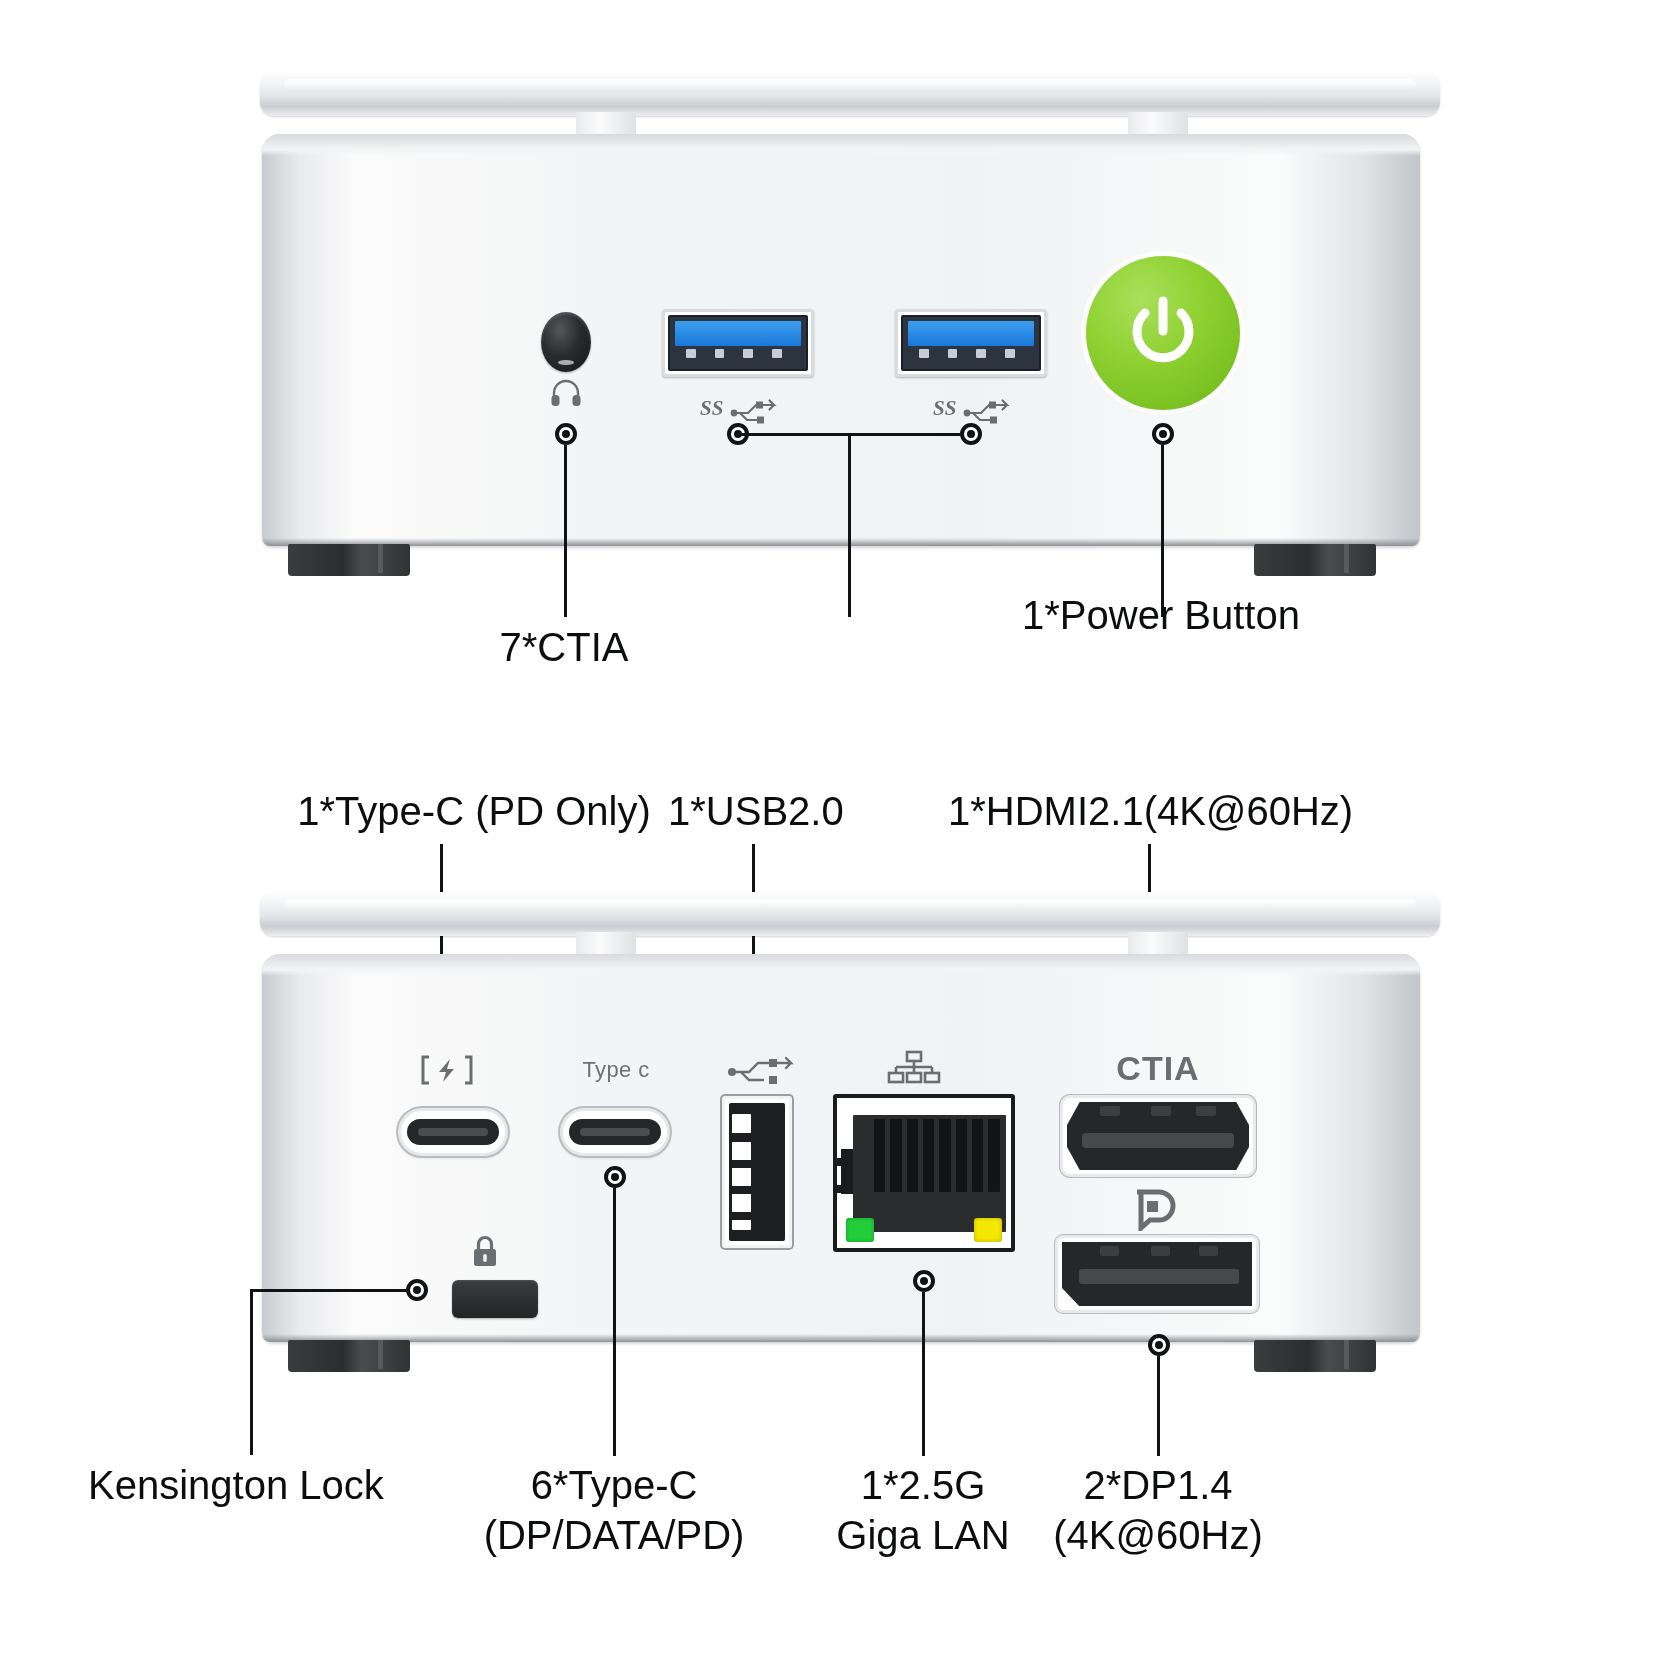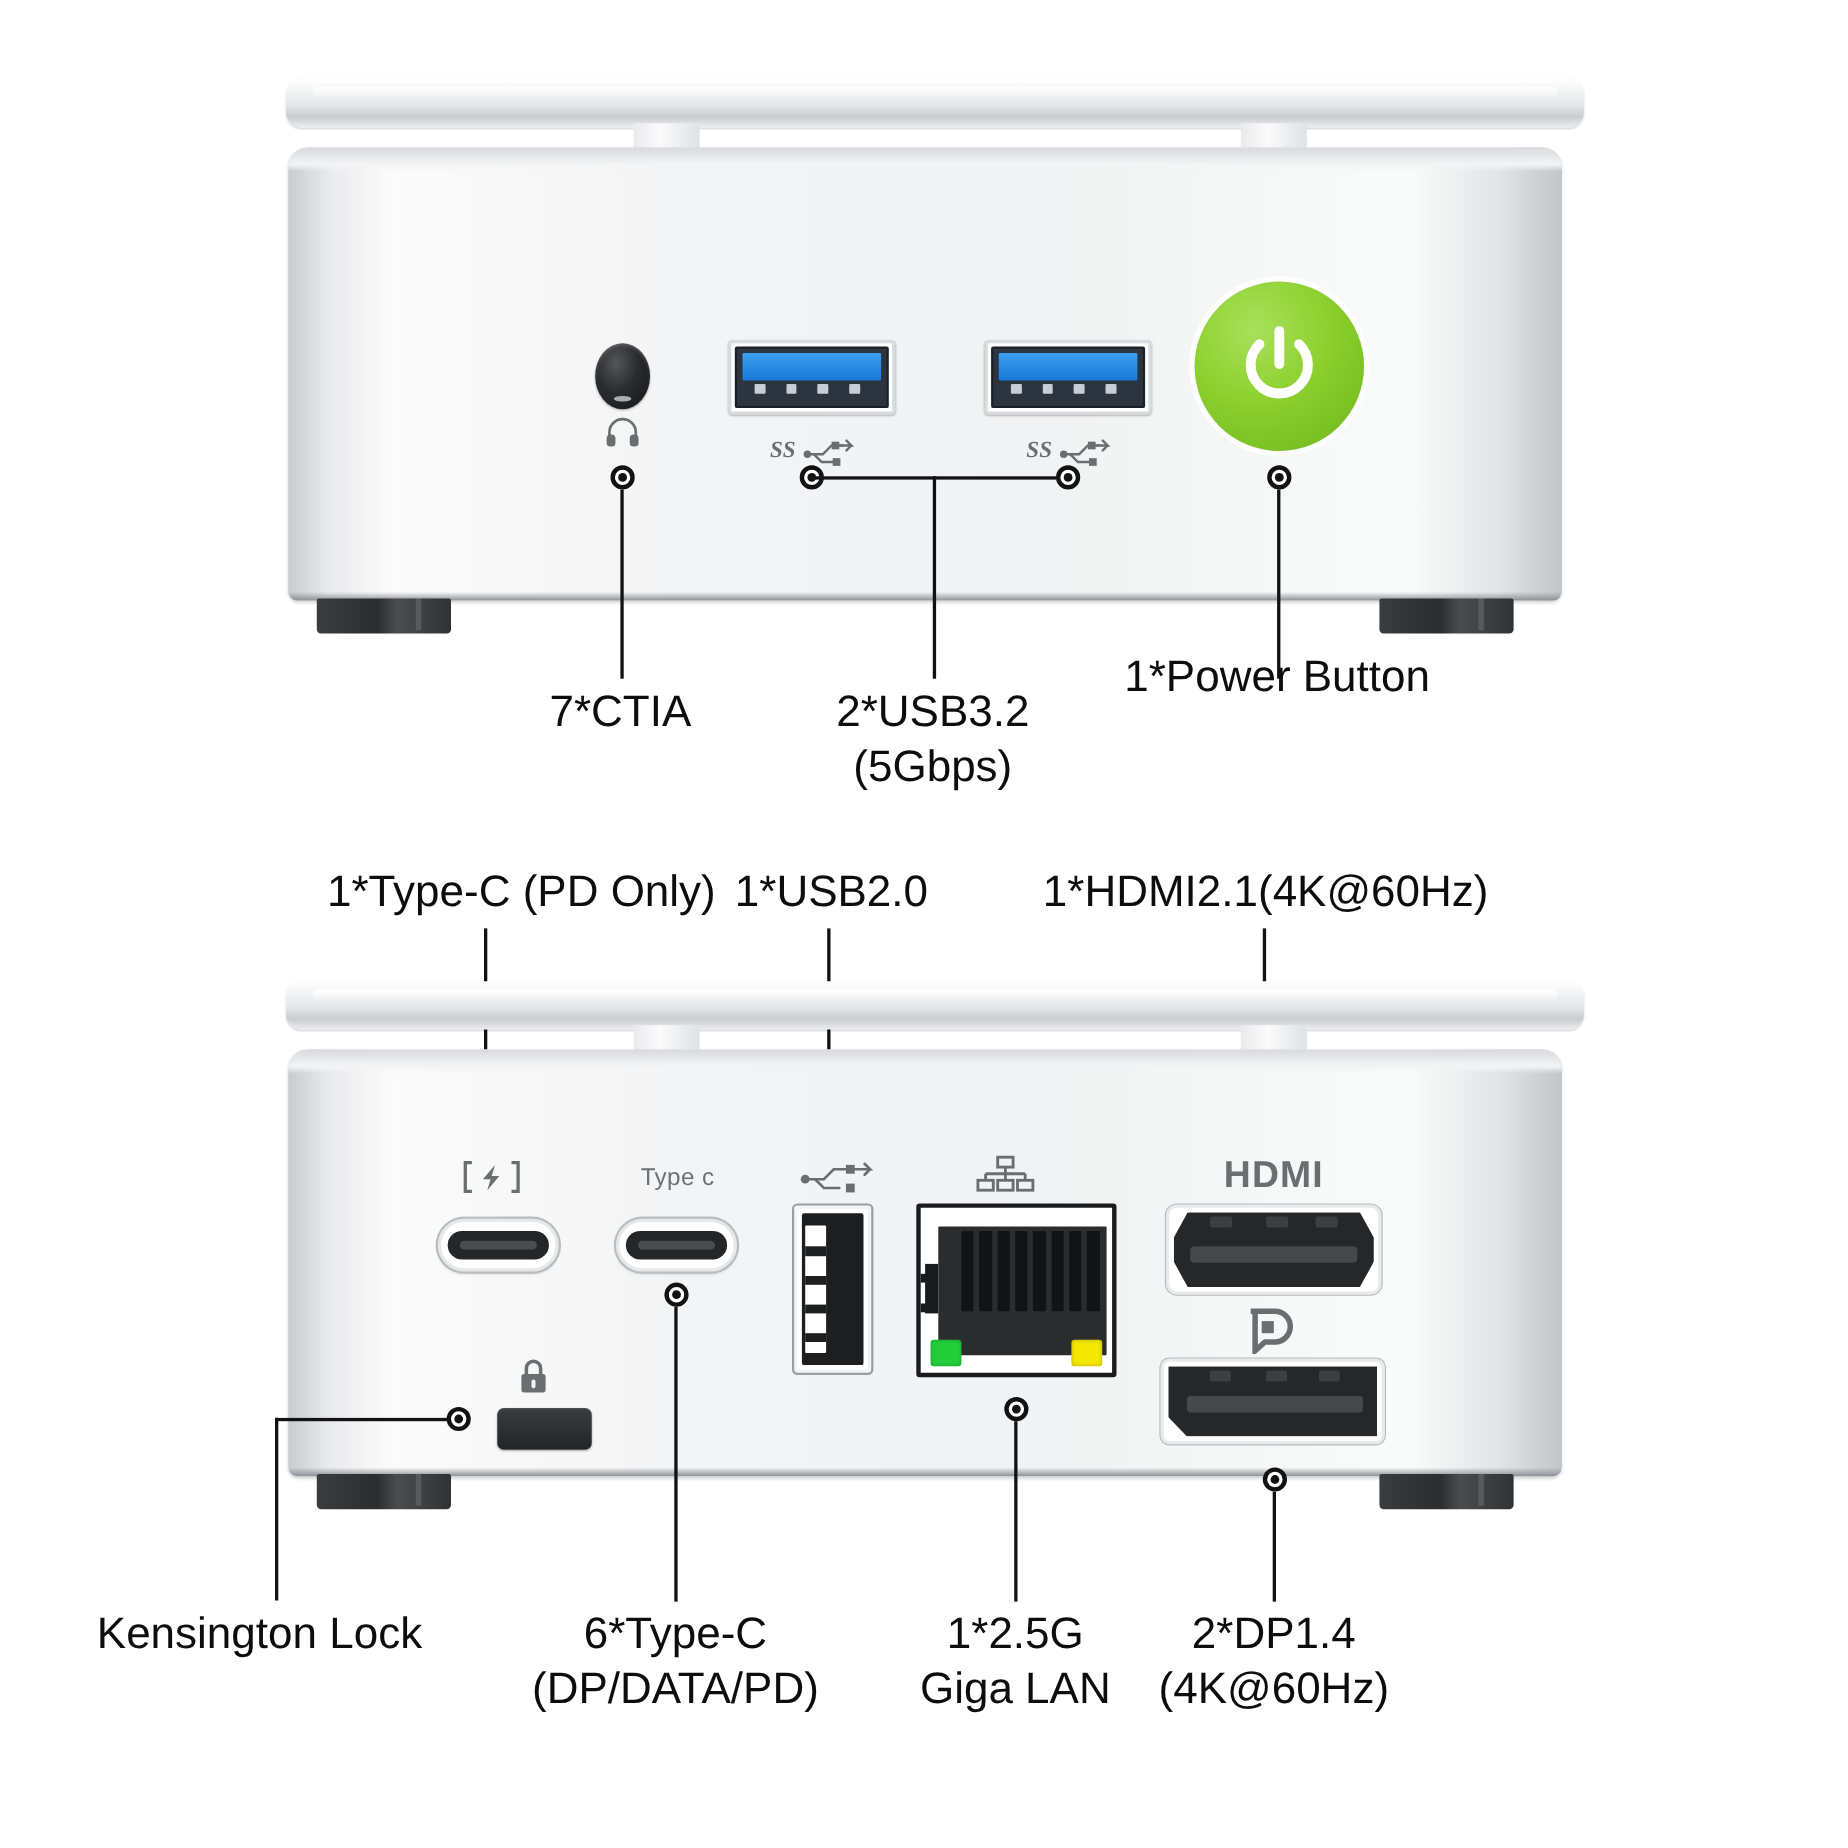--- a/index.html
+++ b/index.html
@@ -347,22 +347,20 @@
     </div>
 
     <div class="cdot" style="left:555px;top:423px;"></div>
     <div class="cline v" style="left:564px;top:445px;height:172px;"></div>
     <div class="clabel" style="left:404px;top:622px;width:320px;">7*CTIA</div>
 
     <div class="cdot" style="left:727px;top:423px;"></div>
     <div class="cdot" style="left:960px;top:423px;"></div>
     <div class="cline h" style="left:738px;top:433px;width:222px;"></div>
     <div class="cline v" style="left:848px;top:433px;height:184px;"></div>
-    <div class="clabel" style="left:688px;top:622px;width:320px;">2*USB3.2
-(5Gbps)</div>
 
     <div class="cdot" style="left:1152px;top:423px;"></div>
     <div class="cline v" style="left:1161px;top:445px;height:172px;"></div>
     <div class="clabel" style="left:1001px;top:590px;width:320px;">1*Power Button</div>
   </div>
 
   <div class="unit" style="left:0;top:760px;width:1680px;height:920px;">
 
     <div class="clabel left" style="left:264px;top:26px;width:420px;text-align:center;">1*Type-C (PD Only)</div>
     <div class="clabel left" style="left:668px;top:26px;width:260px;text-align:left;">1*USB2.0</div>
@@ -411,21 +409,21 @@
     <div class="glyph" style="left:874px;top:288px;width:80px;height:40px;">
       <svg width="54" height="36" viewBox="0 0 54 36" fill="none" stroke="#6b6e71" stroke-width="2.6">
         <rect x="20" y="2" width="14" height="9" fill="none"></rect>
         <path d="M27 11v6M9 17h36M9 17v6M27 17v6M45 17v6"></path>
         <rect x="2" y="23" width="14" height="9" fill="none"></rect>
         <rect x="20" y="23" width="14" height="9" fill="none"></rect>
         <rect x="38" y="23" width="14" height="9" fill="none"></rect>
       </svg>
     </div>
 
-    <div class="glyph hdmi-word" style="left:1068px;top:286px;width:180px;height:44px;">HDMI</div>
+    <div class="glyph hdmi-word" style="left:1068px;top:286px;width:180px;height:44px;">CTIA</div>
 
     <div class="glyph" style="left:1100px;top:426px;width:110px;height:48px;">
       <svg width="44" height="42" viewBox="0 0 44 42" fill="none">
         <path d="M4 3h22a14 14 0 0 1 0 28h-9l-9 8V3z" stroke="#6b6e71" stroke-width="5" fill="none"></path>
         <rect x="14" y="12" width="11" height="11" fill="#6b6e71"></rect>
       </svg>
     </div>
 
     <div class="glyph" style="left:455px;top:468px;width:60px;height:48px;">
       <svg width="30" height="36" viewBox="0 0 30 36" fill="none">

